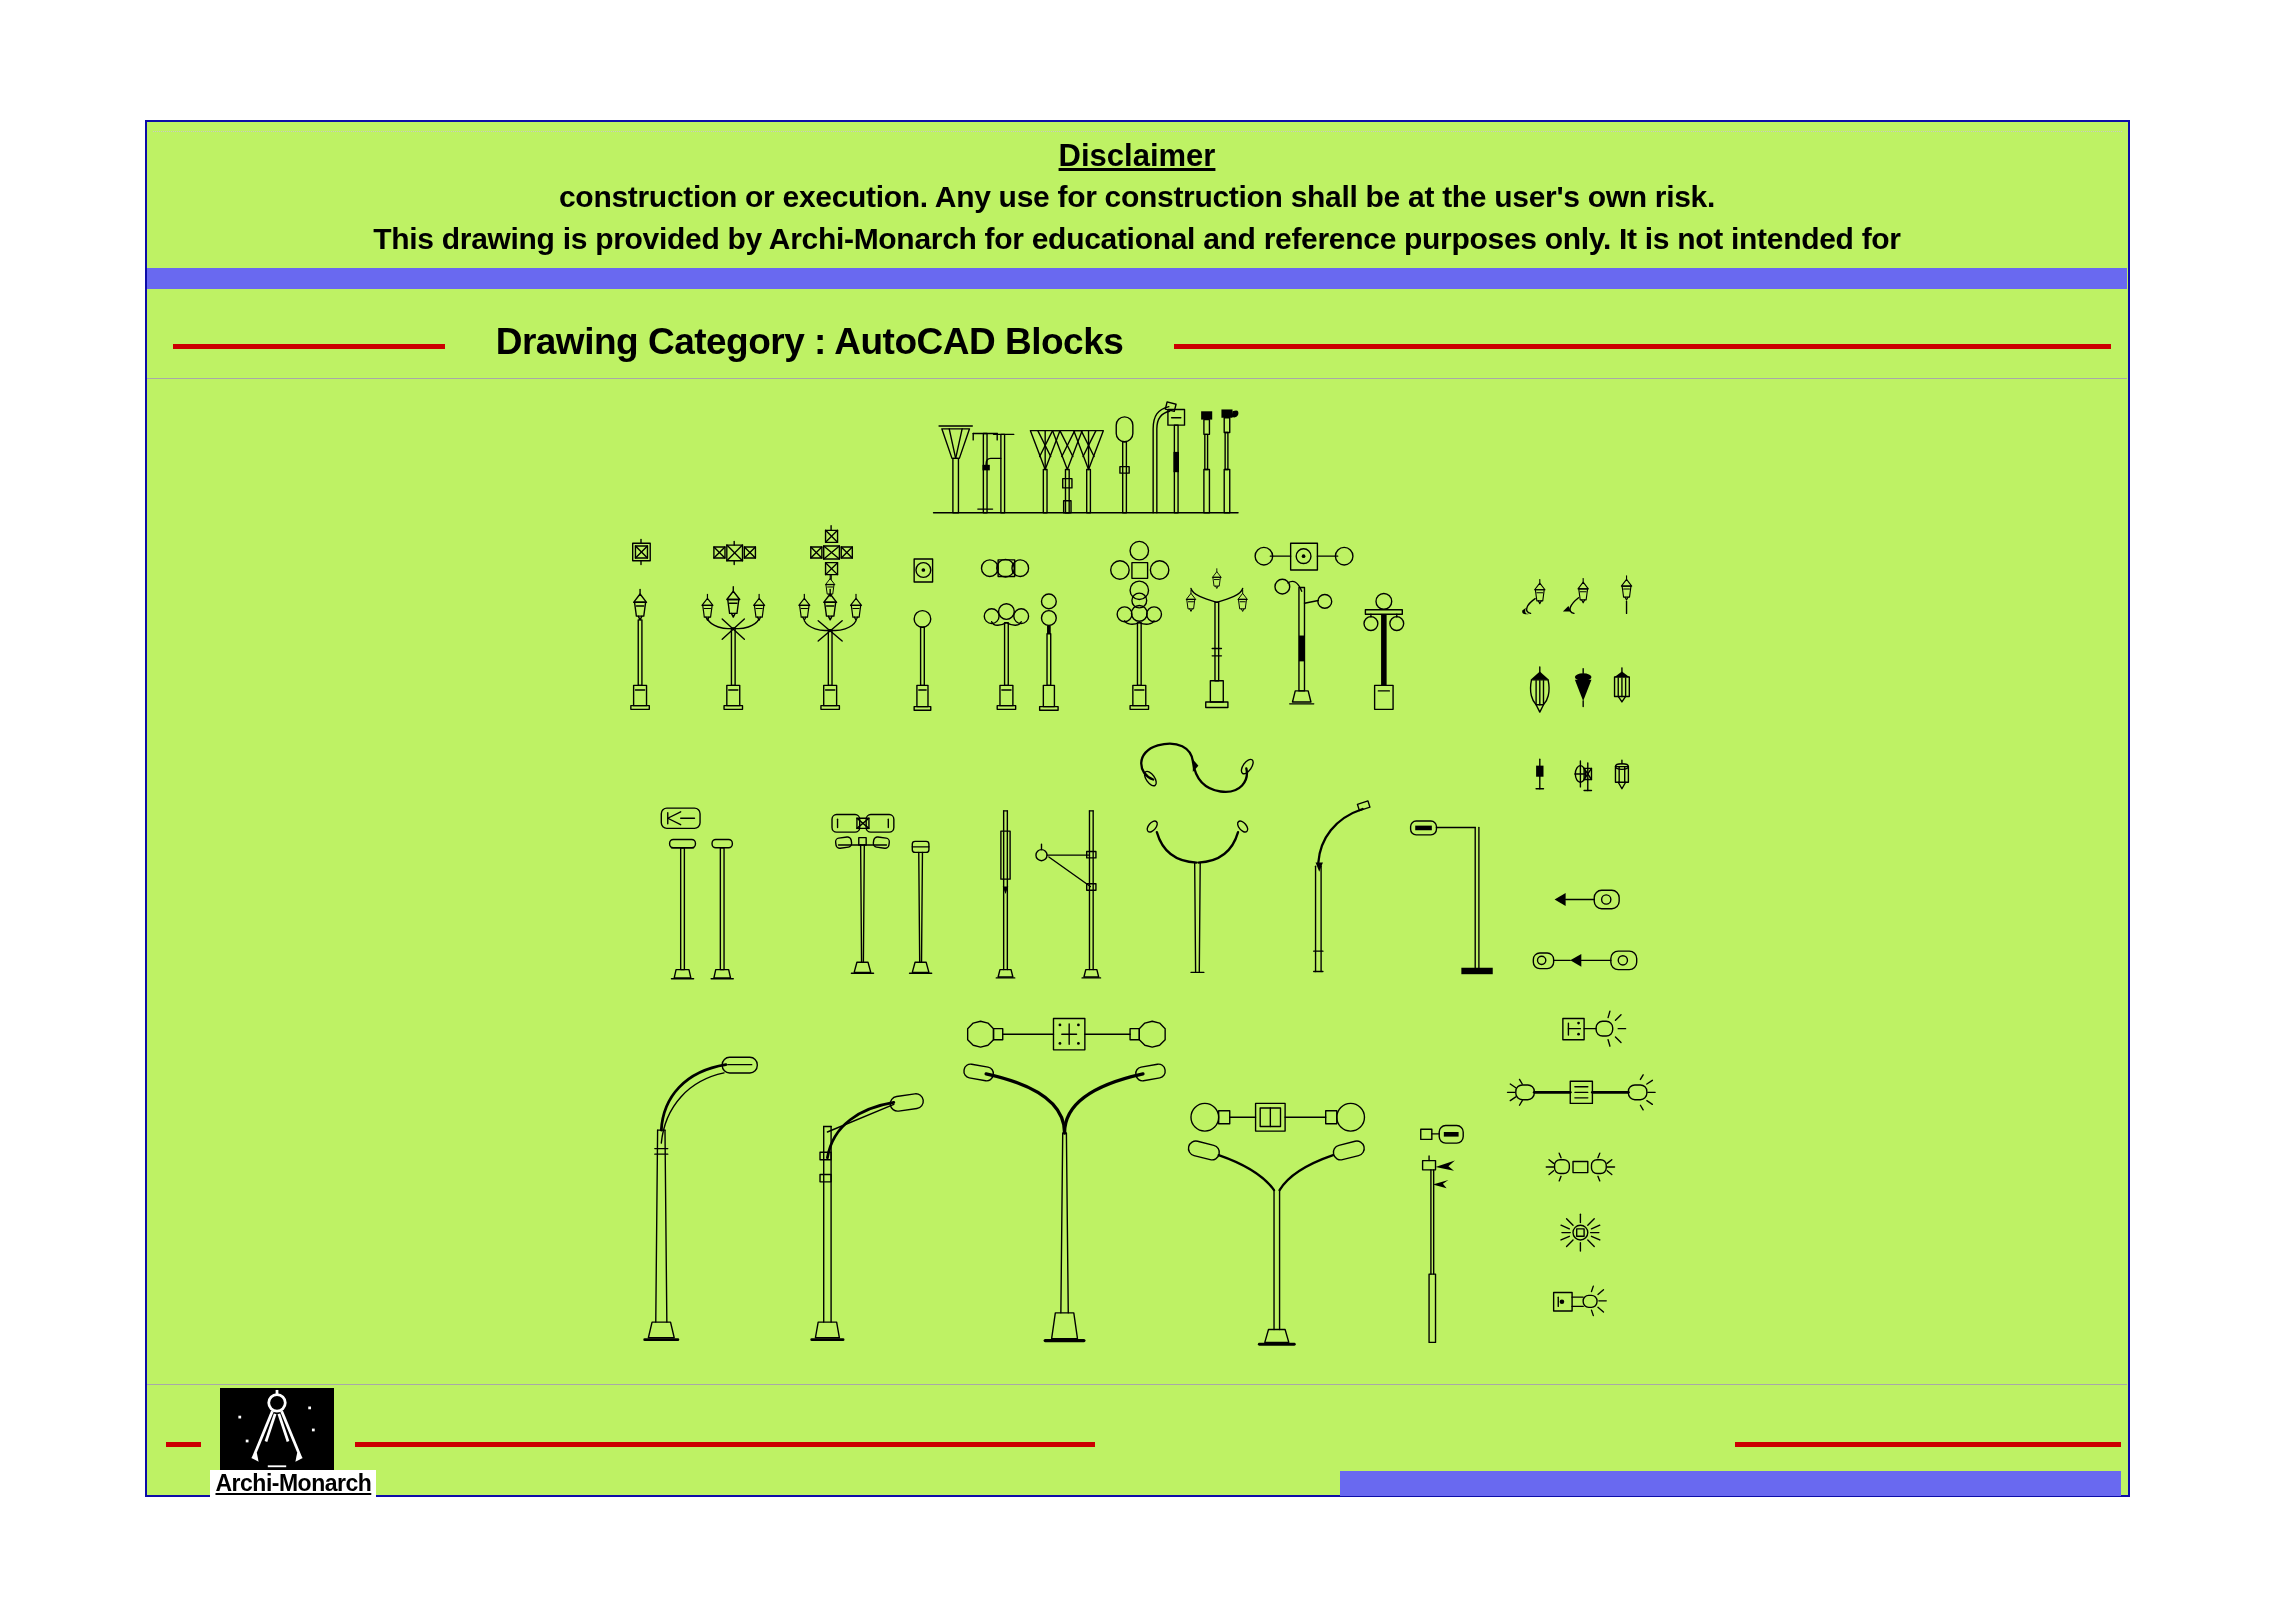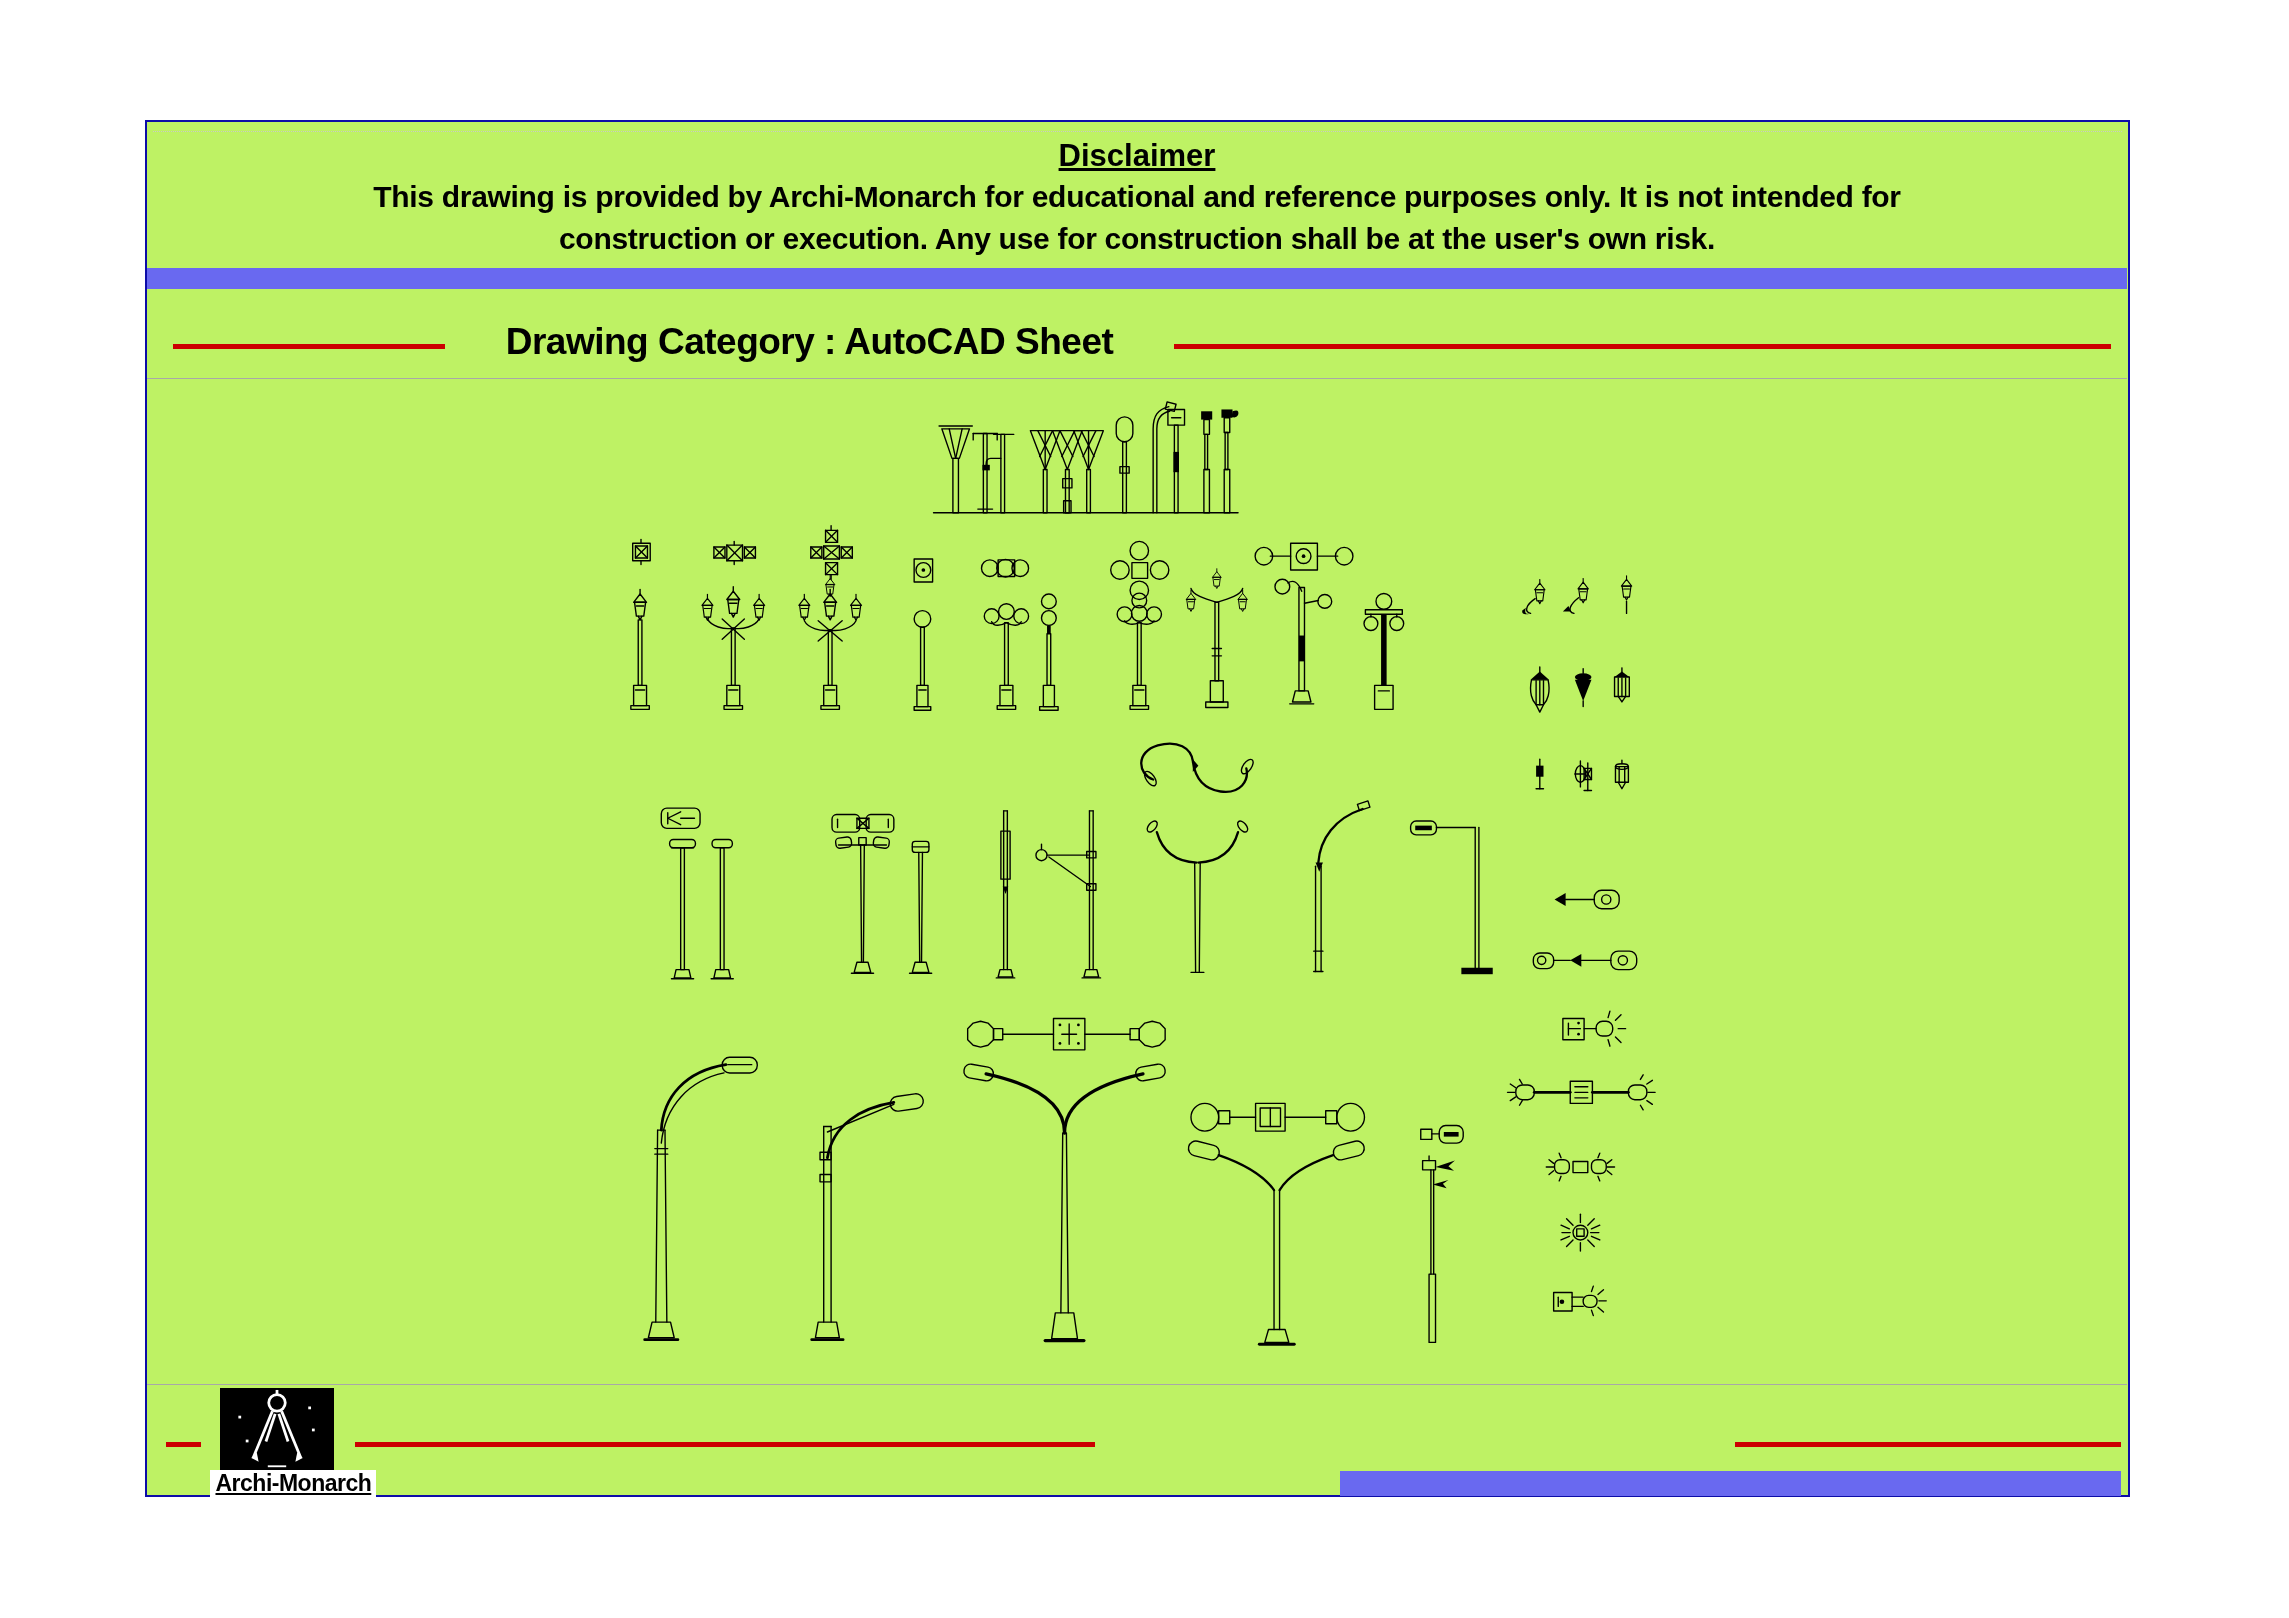--- a/index.html
+++ b/index.html
@@ -44,28 +44,28 @@
 </head>
 <body>
 
 <div id="canvas">
   <div id="page">
 
     <div id="top-dotted" class="abs"></div>
 
     <div id="disclaimer" class="abs ctr">
       <div id="disclaimer-title" class="b">Disclaimer</div>
+      <div class="disc-line b">construction or execution. Any use for construction shall be at the user's own risk.</div>
       <div class="disc-line b">This drawing is provided by Archi-Monarch for educational and reference purposes only. It is not intended for</div>
-      <div class="disc-line b">construction or execution. Any use for construction shall be at the user's own risk.</div>
     </div>
 
     <div id="accent-top" class="abs"></div>
 
     <div id="cat-line-l" class="abs redline"></div>
-    <div id="cat-title" class="abs b ctr">Drawing Category : AutoCAD Sheet</div>
+    <div id="cat-title" class="abs b ctr">Drawing Category : AutoCAD Blocks</div>
     <div id="cat-line-r" class="abs redline"></div>
     <div id="divider" class="abs"></div>
 
     <svg id="cad" class="abs" width="1980" height="1004" viewBox="157 408 2145 1088">
       <defs>
         <g id="lantern">
           <line x1="0" y1="-16" x2="0" y2="-11"></line>
           <path d="M-7 -2 L0 -11 L7 -2 Z"></path>
           <path d="M-6 -2 H6 L4 13 H-4 Z"></path>
           <line x1="-4" y1="2" x2="4" y2="2"></line>

